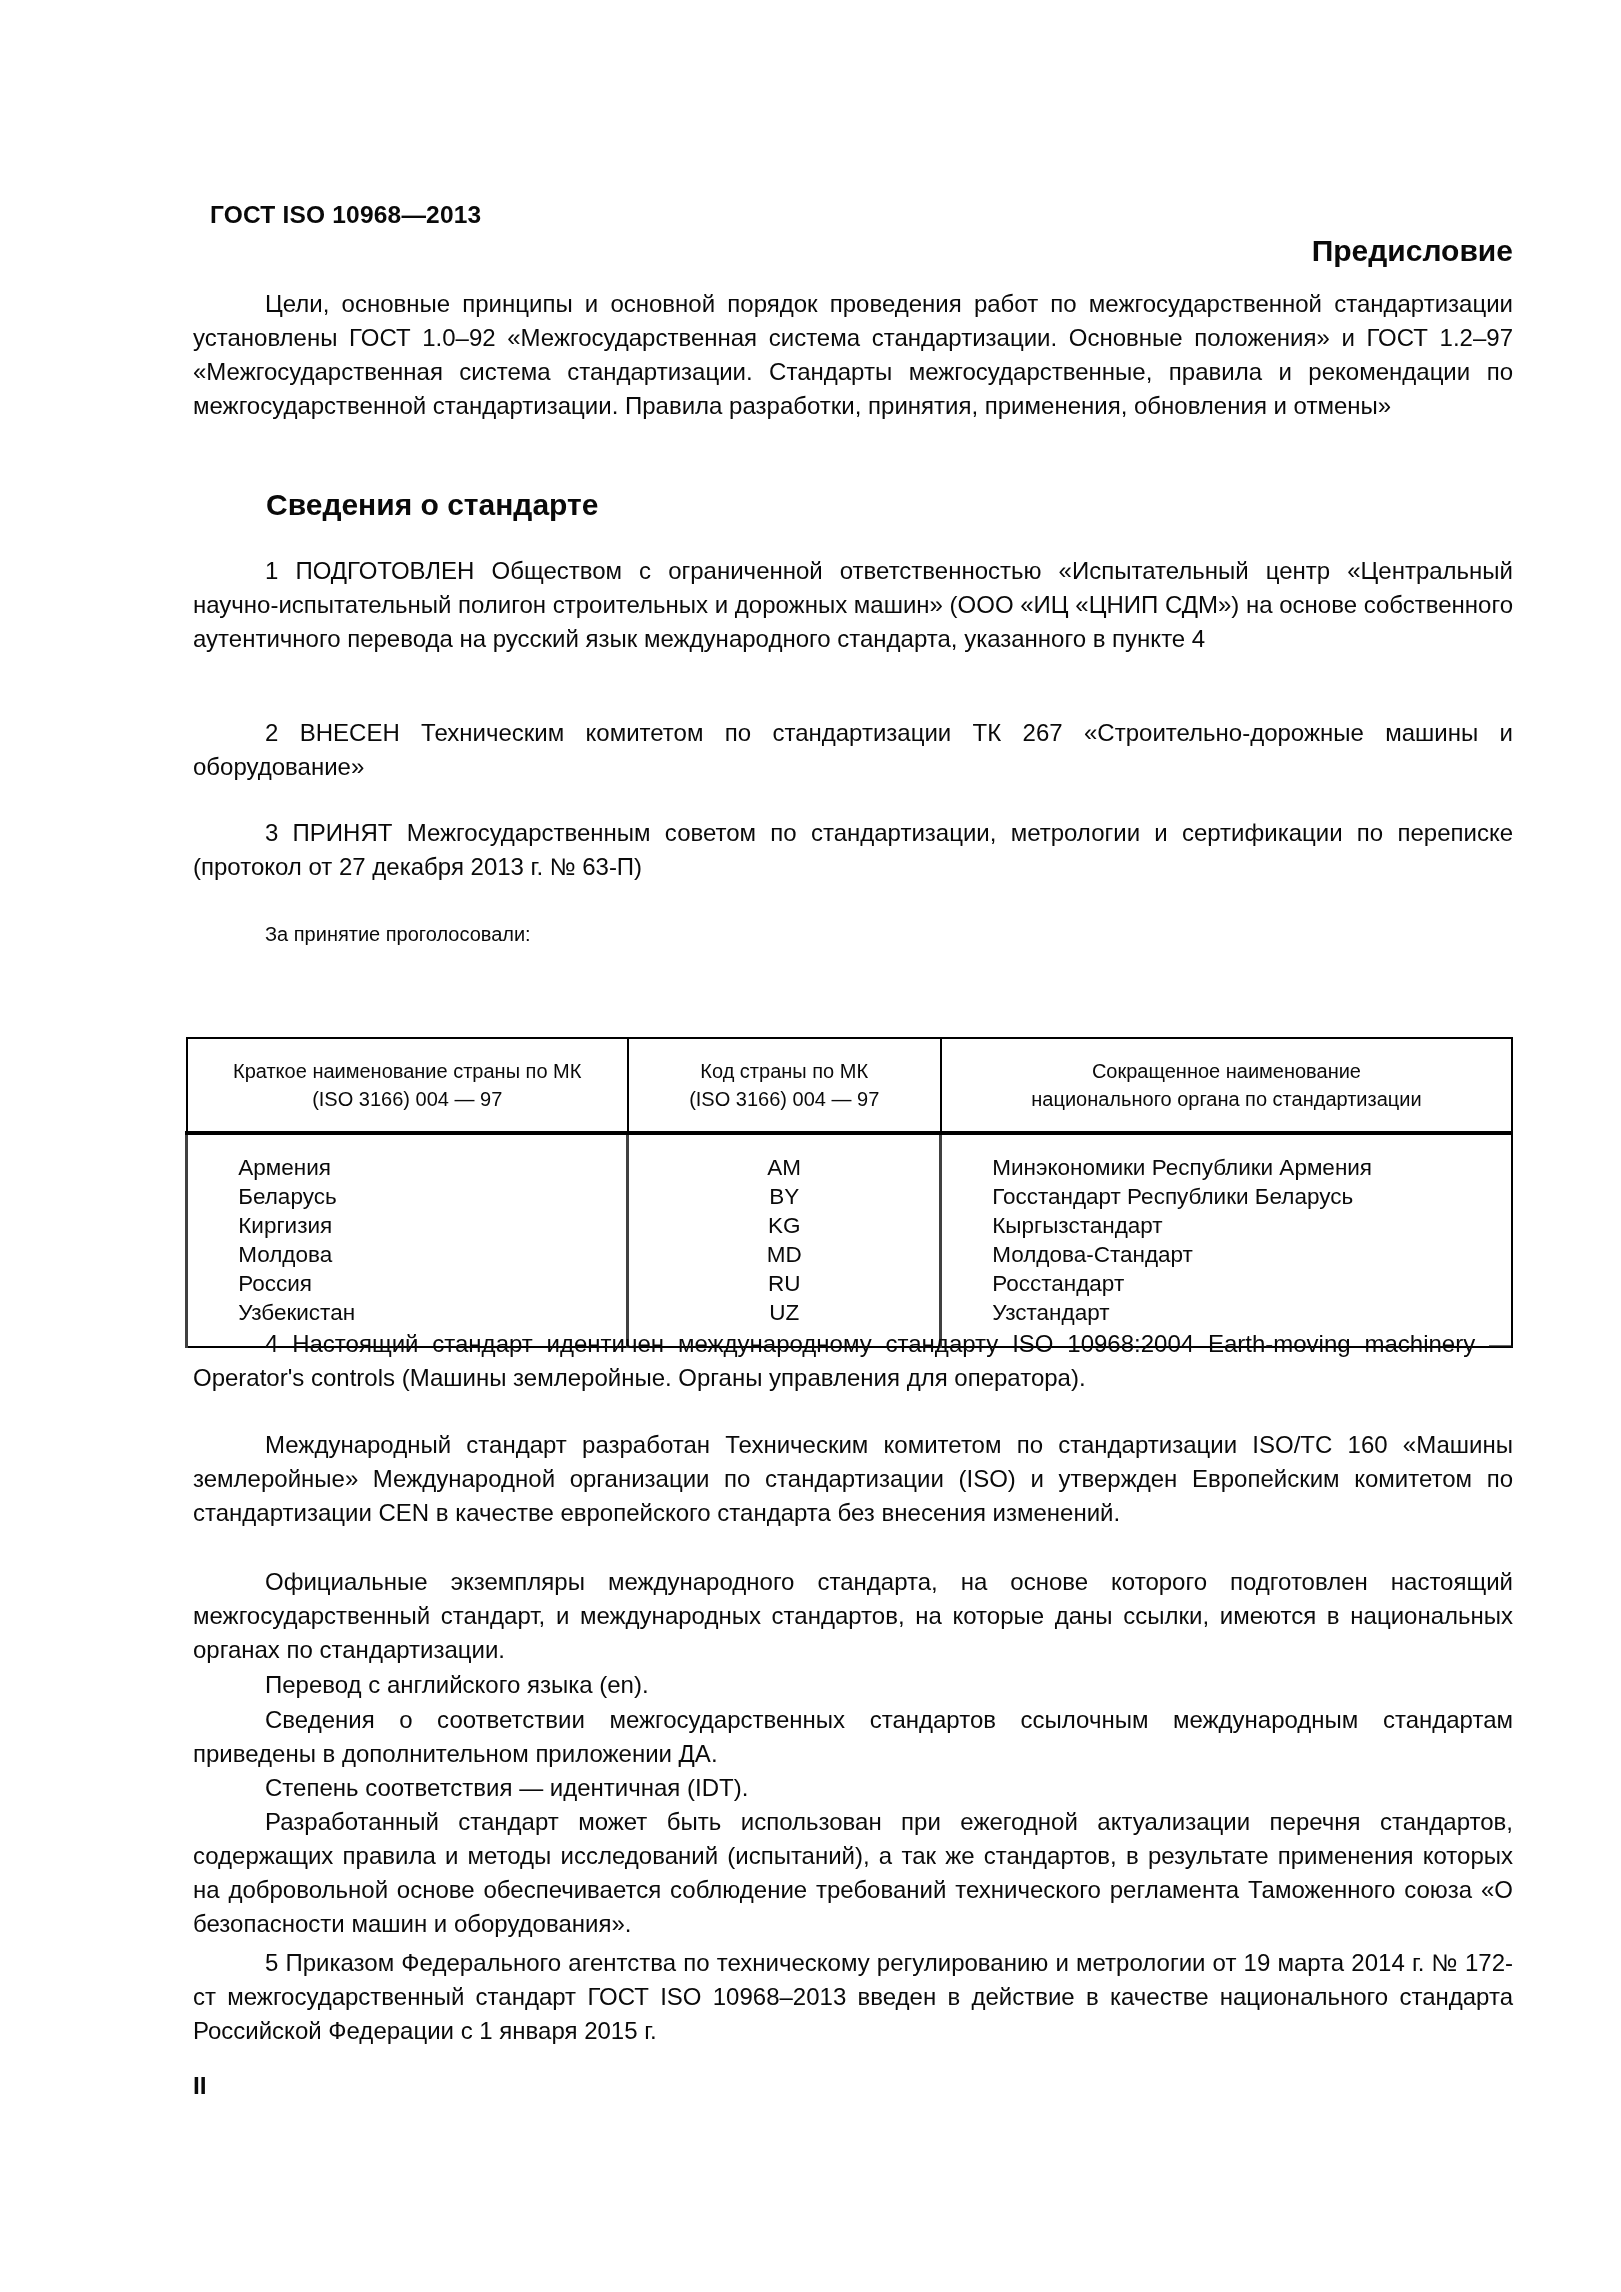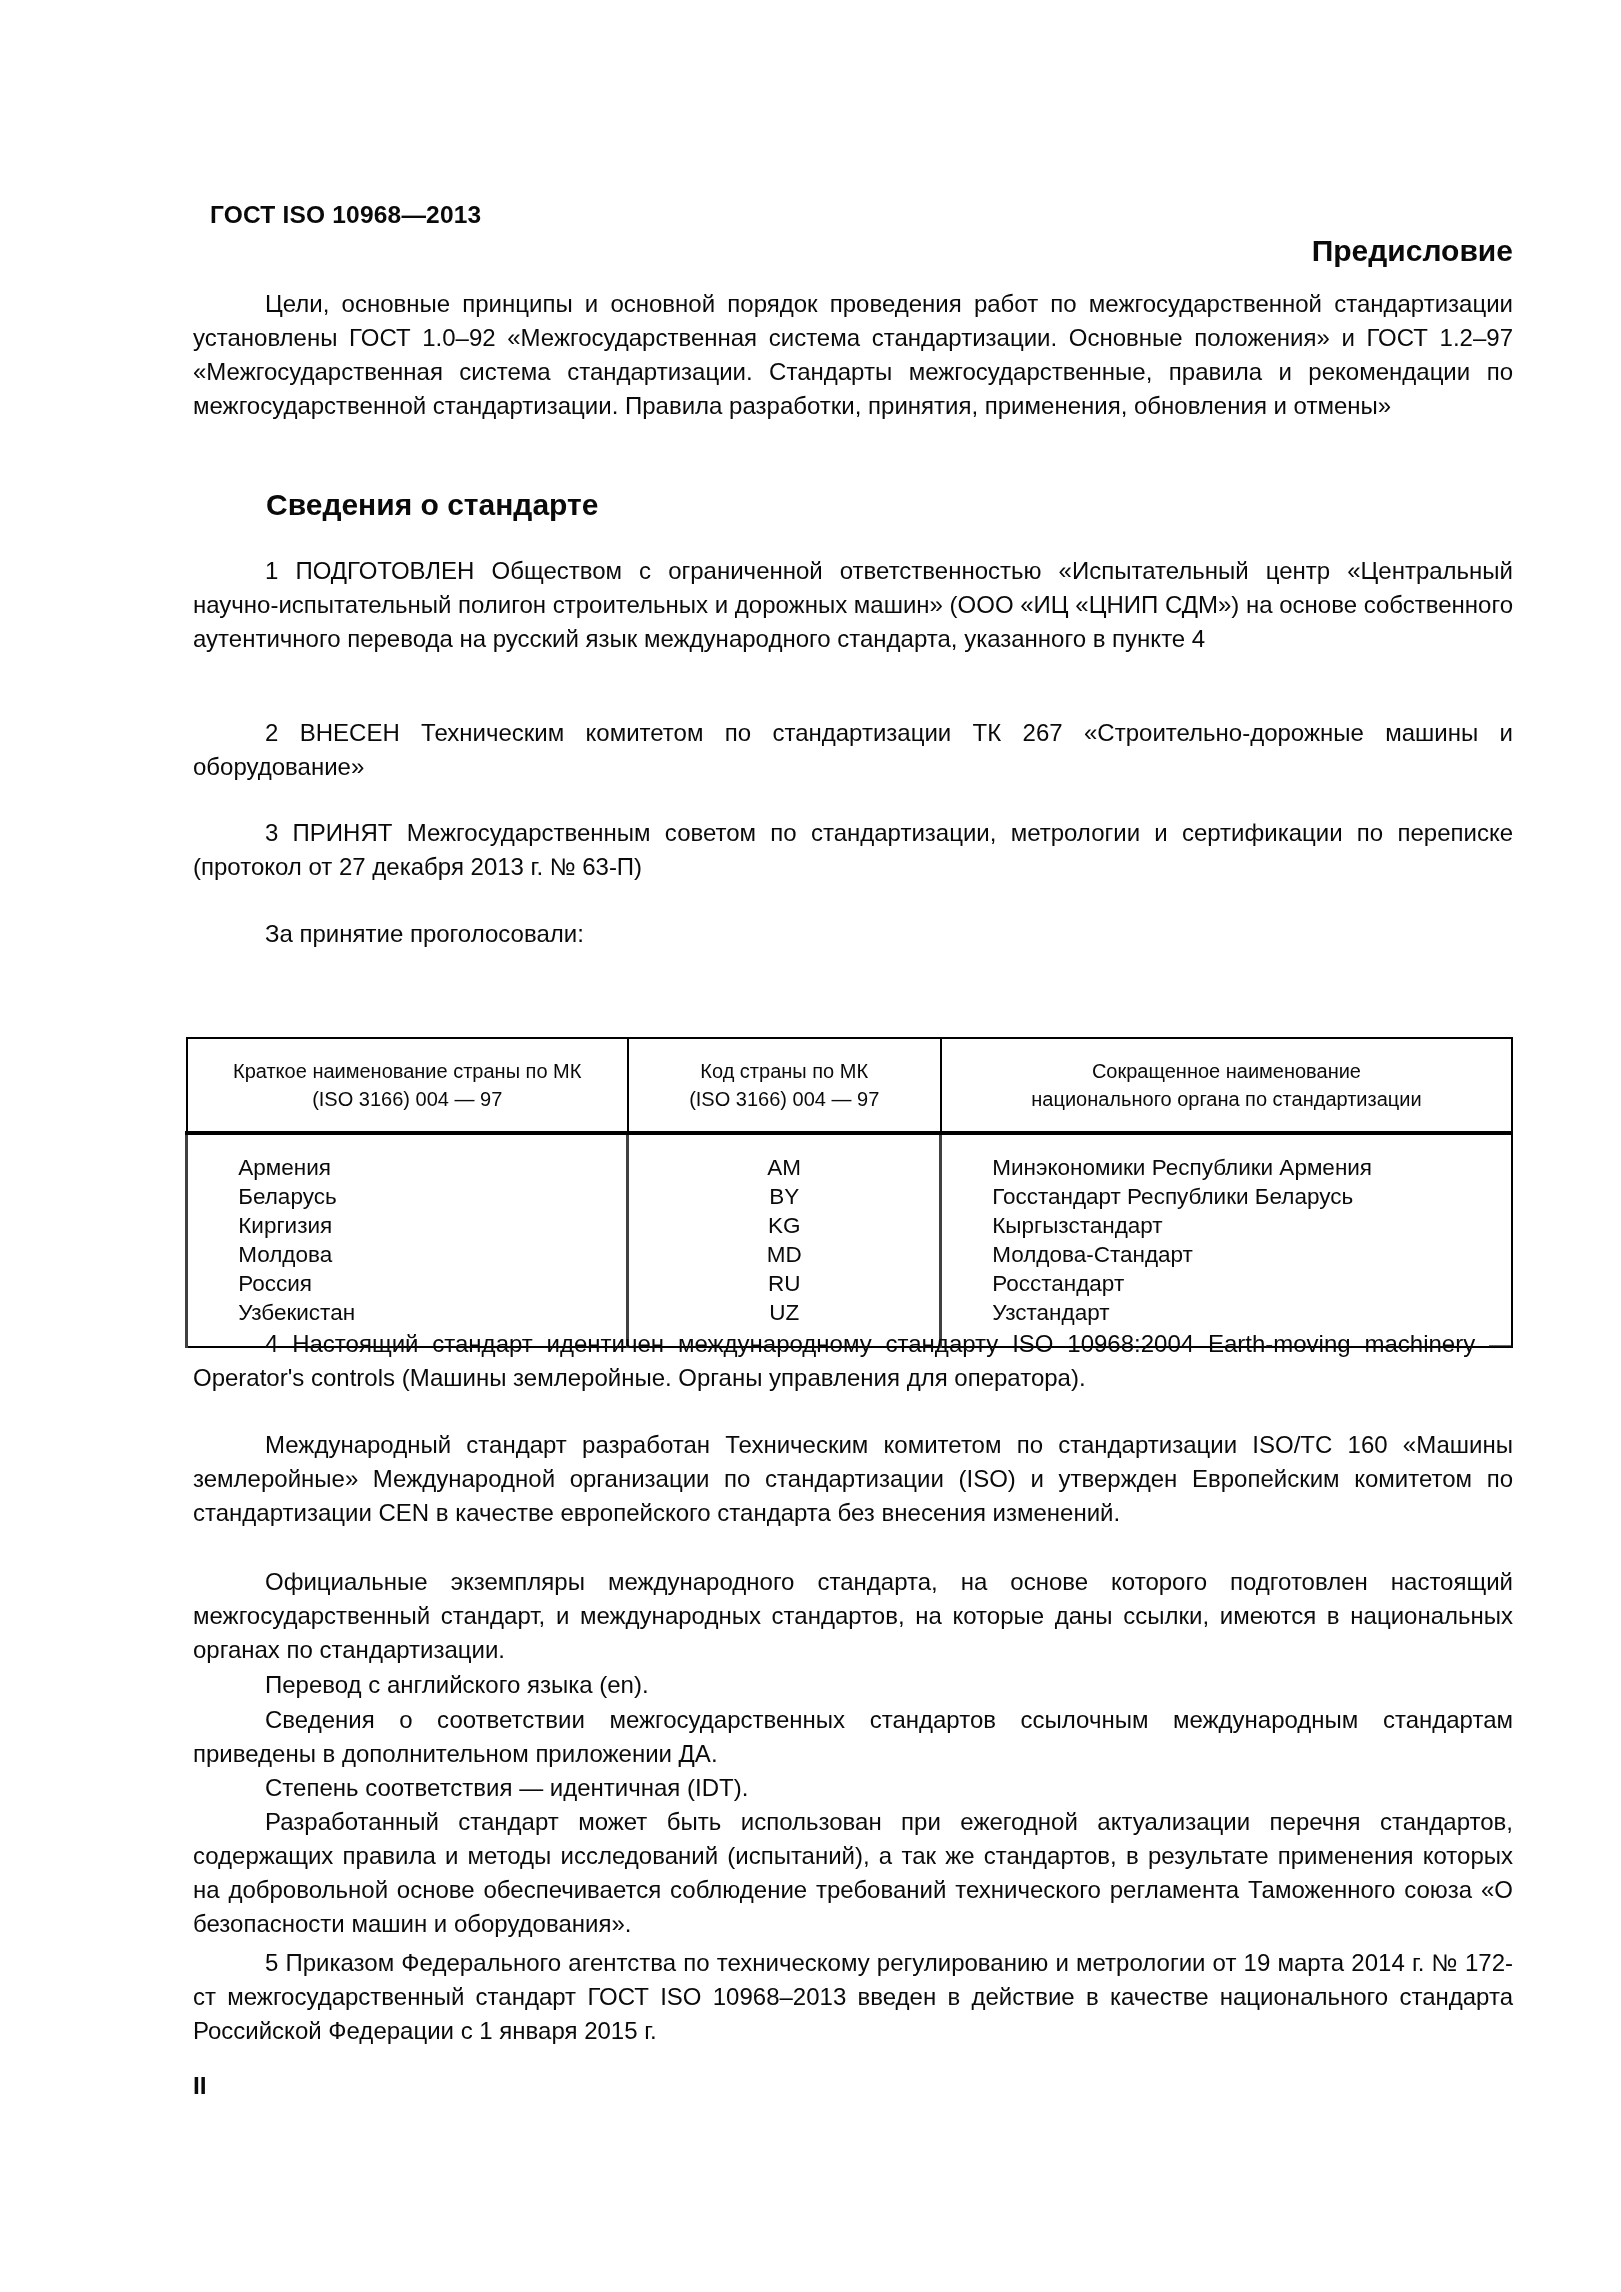--- a/index.html
+++ b/index.html
@@ -4,21 +4,21 @@
 <style>
   html, body { margin: 0; padding: 0; background: #ffffff; }
   body { width: 1621px; height: 2293px; position: relative; overflow: hidden;
          font-family: "Liberation Sans", sans-serif; color: #0a0a0a; }
   .page { position: absolute; left: 193px; top: 0; width: 1320px; }
   .doc-code { position: absolute; top: 165px; left: 17px; font-weight: bold; font-size: 24.5px; letter-spacing: 0.2px; margin-top: 36px; }
   .h-preface { position: absolute; top: 234px; left: 0; width: 1320px; text-align: right; font-weight: bold; font-size: 30px; padding-left: 39px; box-sizing: border-box; }
   .h-info { position: absolute; top: 488px; left: 73px; font-weight: bold; font-size: 30px; }
   .para { position: absolute; left: 0; width: 1320px; font-size: 24px; line-height: 34px;
           text-align: justify; text-indent: 72px; margin: 0; }
-  .vote-label { position: absolute; left: 72px; font-size: 24px; line-height: 34px; }
+  .vote-label { position: absolute; left: 72px; font-size: 20px; line-height: 34px; }
   table.voters { position: absolute; left: -7.8px; top: 1037px; width: 1328px; border-collapse: collapse; font-size: 20px; }
   table.voters th { font-weight: normal; text-align: center; line-height: 28px; height: 92px; padding: 0; vertical-align: middle;
                     border-left: 2px solid #000; border-right: 2px solid #000; border-top: 2.9px solid #000; border-bottom: 4.9px solid #000; }
   table.voters td { vertical-align: top; padding: 17.6px 0 19.6px 0; border-left: 3px solid #404040; border-right: 2px solid #000; border-bottom: 2.9px solid #000;
                     font-size: 22.5px; line-height: 29px; }
   table.voters td div { white-space: nowrap; }
   td.c1 { padding-left: 50px !important; width: 388px; }
   td.c2 { text-align: center; width: 310px; }
   td.c3 { padding-left: 50px !important; }
   .page-num { position: absolute; top: 2072px; left: 0; font-weight: bold; font-size: 24.5px; }

